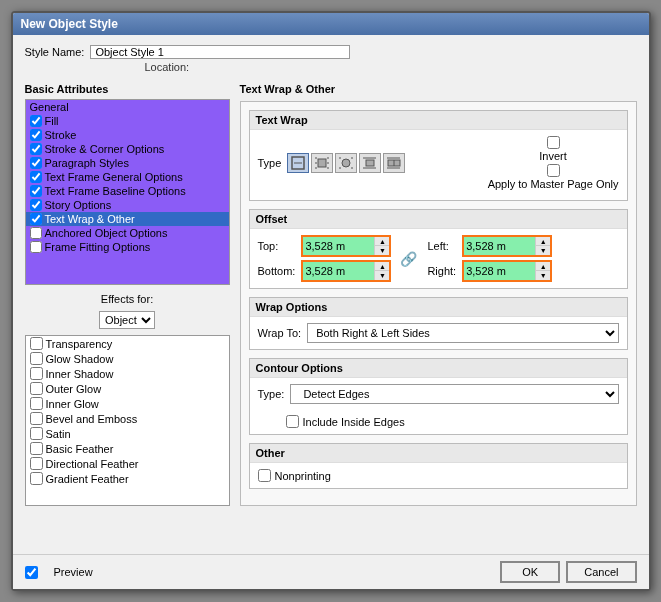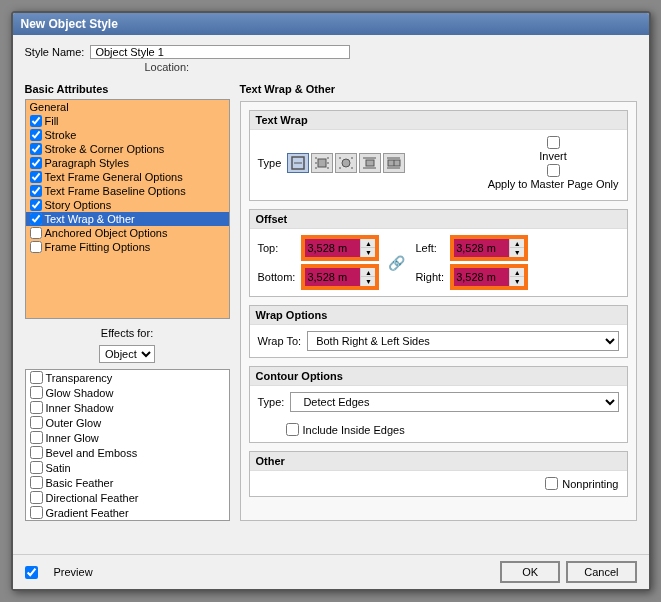--- a/index.html
+++ b/index.html
@@ -75,22 +75,22 @@
       display: flex;
       flex-direction: column;
       justify-content: flex-end;
     }
     .panel-section-title {
       font-weight: bold;
       margin-bottom: 4px;
     }
     .list-box {
       border: 1px solid #999;
-      background: #fdba74;
-      height: 220px;
+      background: #8b5cf6;
+      height: 186px;
       overflow-y: scroll;
       margin-bottom: 8px;
     }
     .list-item {
       padding: 1px 4px;
       cursor: pointer;
       display: flex;
       align-items: center;
       gap: 3px;
       white-space: nowrap;
@@ -200,22 +200,23 @@
     .invert-row, .master-row {
       display: flex;
       align-items: center;
       gap: 1px;
       flex-direction: column;
     }
     .offset-label { white-space: nowrap; }
     .spin-input {
       display: flex;
       align-items: center;
-      border: 4px solid #f97316;
-      background: #be185d;
+      border: 2px solid #f97316;
+      background: #86efac;
+      gap: 16px;
     }
     .spin-input input {
       border: none;
       outline: none;
       width: 55px;
       font-size: 11px;
       padding: 1px 2px;
       background: transparent;
     }
     .spin-arrows {
@@ -278,21 +279,20 @@
       align-items: center;
       gap: 4px;
       margin-left: 28px;
     }
     
     .nonprinting-row {
       display: flex;
       align-items: center;
       gap: 4px;
       padding: 6px 8px;
-      justify-content: flex-end;
     }
     
     .bottom-bar {
       display: flex;
       align-items: center;
       padding: 6px 12px;
       border-top: 1px solid #ccc;
       background: #f0f0f0;
       justify-content: space-between;
     }

